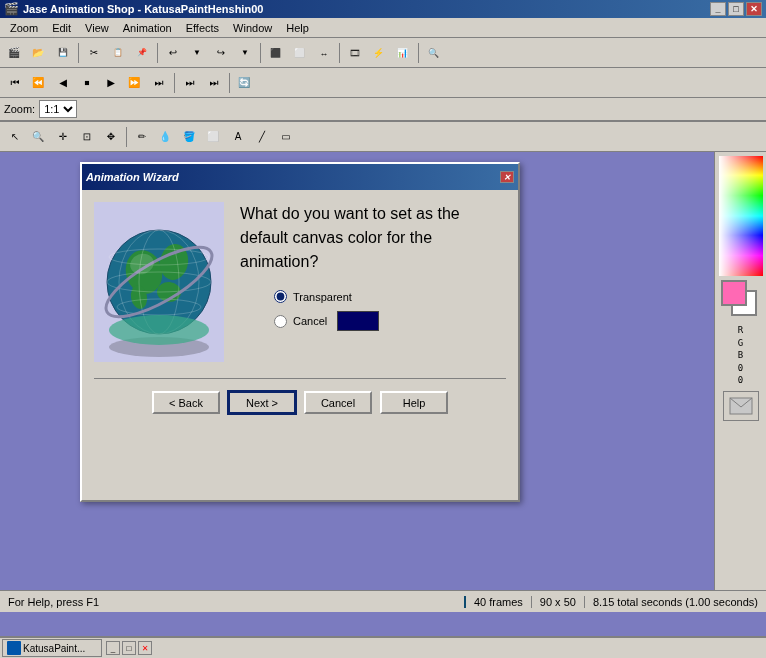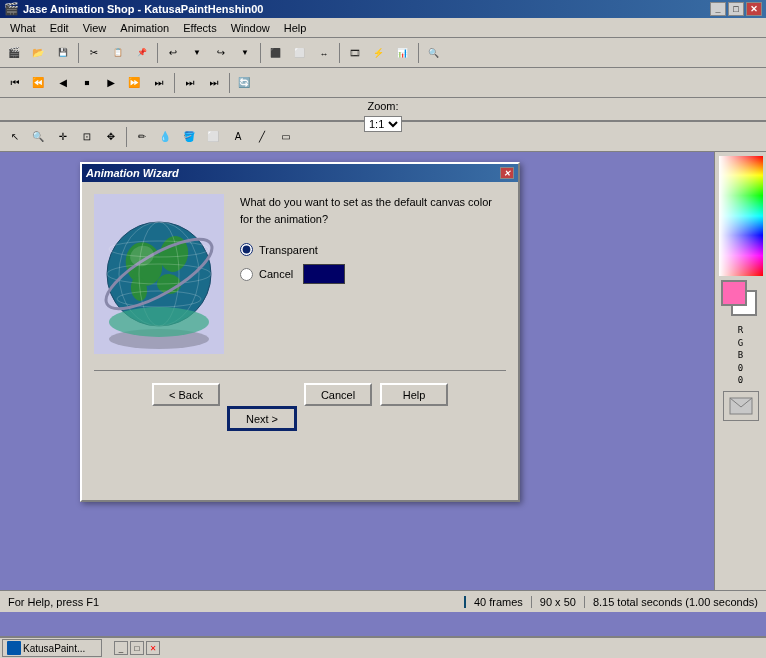--- a/index.html
+++ b/index.html
@@ -104,21 +104,20 @@
 
     
     #zoom-bar {
       background: #d4d0c8;
       height: 24px;
       display: flex;
       align-items: center;
       padding: 2px 4px;
       gap: 4px;
       border-bottom: 2px solid #808080;
-      flex-direction: column;
     }
     #zoom-select {
       font-size: 11px;
       height: 18px;
       border: 1px solid #808080;
       background: white;
     }
 
     
     #tools-bar {
@@ -232,21 +231,21 @@
       width: 440px;
       min-height: 340px;
       box-shadow: 2px 2px 6px rgba(0,0,0,0.4);
       position: absolute;
       top: 10px;
       left: 80px;
     }
     #wizard-title-bar {
       background: linear-gradient(to right, #0a246a, #3a6ea5);
       color: white;
-      height: 18px;
+      height: 26px;
       display: flex;
       align-items: center;
       justify-content: space-between;
       padding: 0 4px;
       font-size: 11px;
       font-weight: bold;
       font-style: italic;
     }
     #wizard-close-btn {
       width: 14px;
@@ -277,35 +276,36 @@
       width: 130px;
       height: 160px;
     }
     #wizard-content {
       flex: 1;
       display: flex;
       flex-direction: column;
       gap: 12px;
     }
     #wizard-question {
-      font-size: 11px;
+      font-size: 16px;
       line-height: 1.5;
       color: black;
     }
     #wizard-options {
       display: flex;
       flex-direction: column;
       gap: 8px;
       margin-top: 4px;
     }
     .radio-option {
       display: flex;
       align-items: center;
       gap: 6px;
       font-size: 11px;
+      margin-left: 34px;
     }
     .radio-input {
       accent-color: #0a246a;
     }
     .opaque-color-box {
       width: 42px;
       height: 20px;
       background: #000066;
       border: 1px solid #404040;
       margin-left: 4px;
@@ -331,21 +331,20 @@
       cursor: pointer;
       display: flex;
       align-items: center;
       justify-content: center;
       padding: 0 8px;
     }
     .wizard-btn.default {
       border: 2px solid #0a246a;
       border-color: #0a246a;
       outline: 1px solid #0a246a;
-      margin-top: 24px;
     }
 
     
     #status-bar {
       position: absolute;
       bottom: 0;
       left: 0;
       right: 0;
       height: 22px;
       background: #d4d0c8;
@@ -376,21 +375,21 @@
       position: absolute;
       bottom: 0;
       left: 0;
       right: 0;
       height: 22px;
       background: #d4d0c8;
       border-top: 2px solid #808080;
       display: flex;
       align-items: center;
       padding: 0 2px;
-      gap: 10px;
+      gap: 2px;
     }
     .taskbar-item {
       height: 18px;
       background: #d4d0c8;
       border: 1px solid #808080;
       display: flex;
       align-items: center;
       padding: 0 4px;
       gap: 2px;
       font-size: 10px;
@@ -440,21 +439,21 @@
       <span>Jase Animation Shop - KatusaPaintHenshin00</span>
     </div>
     <div id="title-bar-controls">
       <div class="title-btn">_</div>
       <div class="title-btn">□</div>
       <div class="title-btn close-btn">✕</div>
     </div>
   </div>
 
   <div id="menu-bar">
-    <span class="menu-item">What</span>
+    <span class="menu-item">Zoom</span>
     <span class="menu-item">Edit</span>
     <span class="menu-item">View</span>
     <span class="menu-item">Animation</span>
     <span class="menu-item">Effects</span>
     <span class="menu-item">Window</span>
     <span class="menu-item">Help</span>
   </div>
 
   <div id="toolbar-1">
 

